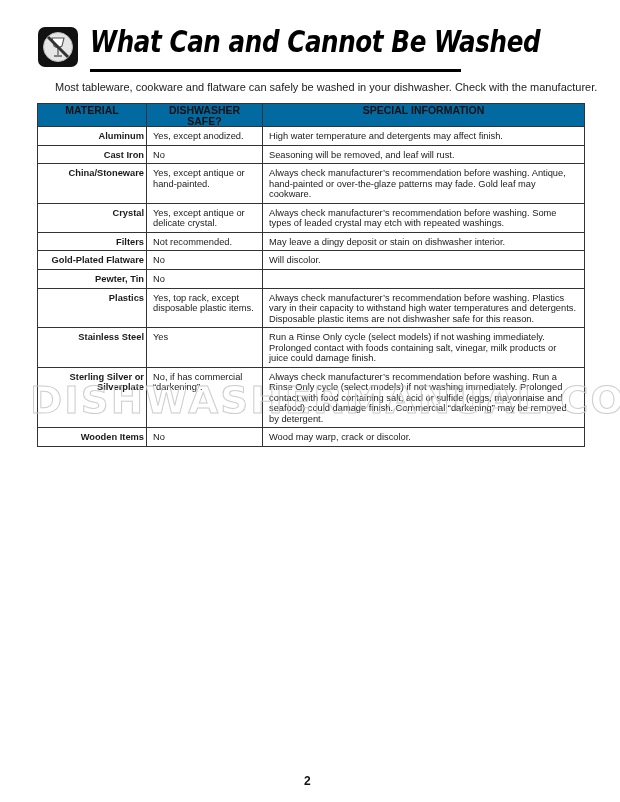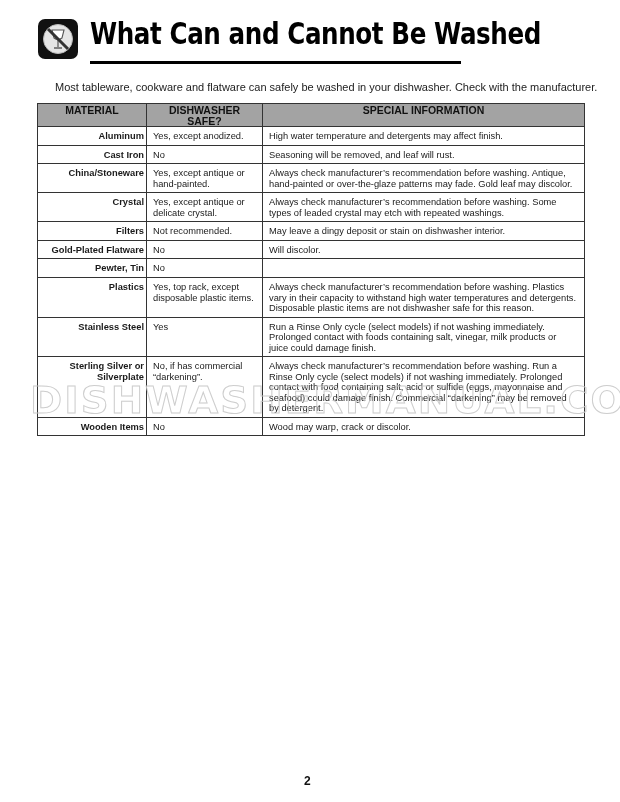--- a/index.html
+++ b/index.html
@@ -1,20 +1,20 @@
 <!DOCTYPE html>
 <html><head>
 <meta charset="utf-8">
 <style>
   html, body { margin: 0; padding: 0; background: #ffffff; }
   body {
     width: 620px; height: 802px; position: relative; overflow: hidden;
     font-family: "Liberation Sans", sans-serif; color: #1a1a1a;
   }
-  .title-wrap { position: absolute; left: 38px; top: 14px; width: 424px; height: 52px; }
+  .title-wrap { position: absolute; left: 38px; top: 22px; width: 424px; height: 52px; font-style: italic; }
   .title-icon {
     position: absolute; left: 0; top: 5px; width: 40px; height: 40px;
     background: #111; border-radius: 7px;
   }
   .title-icon svg { position: absolute; left: 3px; top: 3px; }
   .title-text {
     position: absolute; left: 52px; top: 2px;
     font-family: "DejaVu Sans", sans-serif; font-weight: bold; font-size: 30px;
     letter-spacing: -0.5px; transform: scaleX(0.82); transform-origin: left top;
     white-space: nowrap; color: #000;
@@ -22,21 +22,21 @@
   .title-rule { position: absolute; left: 52px; top: 47px; width: 371px; height: 3px; background: #000; }
   .intro {
     position: absolute; left: 55px; top: 81px; font-size: 11px; color: #222; white-space: nowrap;
   }
   table {
     position: absolute; left: 37px; top: 103px; width: 548px;
     border-collapse: collapse; font-size: 9.3px; line-height: 10.5px;
   }
   th, td { border: 1.4px solid #333; vertical-align: top; }
   th {
-    background: #a3a3a3; font-weight: bold; font-size: 10.5px; height: 16px;
+    background: #0369a1; font-weight: bold; font-size: 10.5px; height: 16px;
     padding: 1px 4px 0 4px; text-align: center; color: #111;
   }
   td { padding: 4px 6px 3px 6px; }
   td.mat { font-weight: bold; text-align: right; width: 96px; padding-left: 2px; padding-right: 2px; }
   td.safe { width: 103px; }
   td.info { }
   .watermark {
     position: absolute; left: 30px; top: 378px; width: 570px; height: 40px;
     font-family: "DejaVu Sans", sans-serif; font-weight: bold; font-size: 38px;
     letter-spacing: 2px; color: transparent; -webkit-text-stroke: 1px #c8c8c8;
@@ -81,21 +81,21 @@
       <td class="info">High water temperature and detergents may affect finish.</td>
     </tr>
     <tr>
       <td class="mat">Cast Iron</td>
       <td class="safe">No</td>
       <td class="info">Seasoning will be removed, and leaf will rust.</td>
     </tr>
     <tr>
       <td class="mat">China/Stoneware</td>
       <td class="safe">Yes, except antique or hand-painted.</td>
-      <td class="info">Always check manufacturer’s recommendation before washing. Antique, hand-painted or over-the-glaze patterns may fade. Gold leaf may discolor.</td>
+      <td class="info">Always check manufacturer’s recommendation before washing. Antique, hand-painted or over-the-glaze patterns may fade. Gold leaf may cookware.</td>
     </tr>
     <tr>
       <td class="mat">Crystal</td>
       <td class="safe">Yes, except antique or delicate crystal.</td>
       <td class="info">Always check manufacturer’s recommendation before washing. Some types of leaded crystal may etch with repeated washings.</td>
     </tr>
     <tr>
       <td class="mat">Filters</td>
       <td class="safe">Not recommended.</td>
       <td class="info">May leave a dingy deposit or stain on dishwasher interior.</td>

